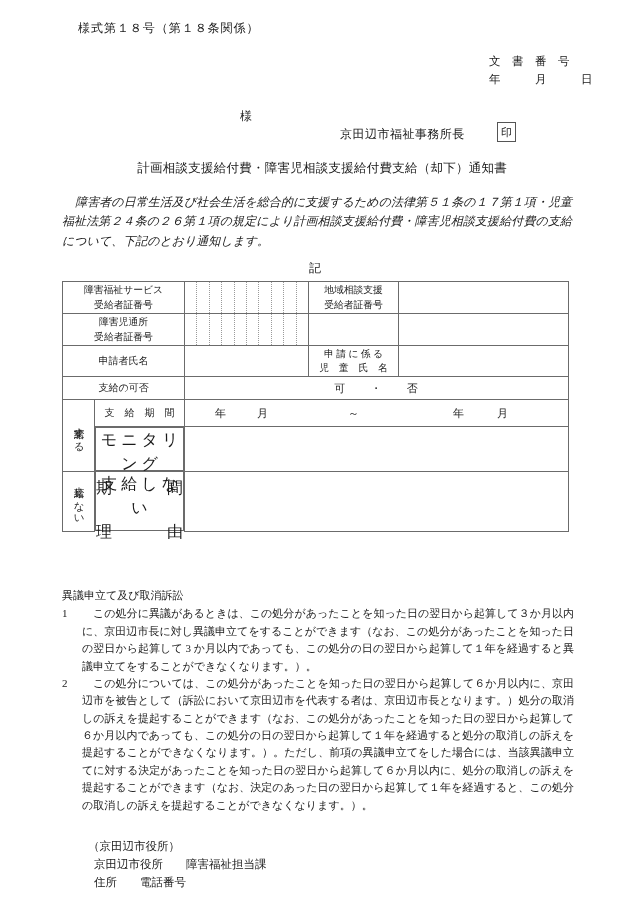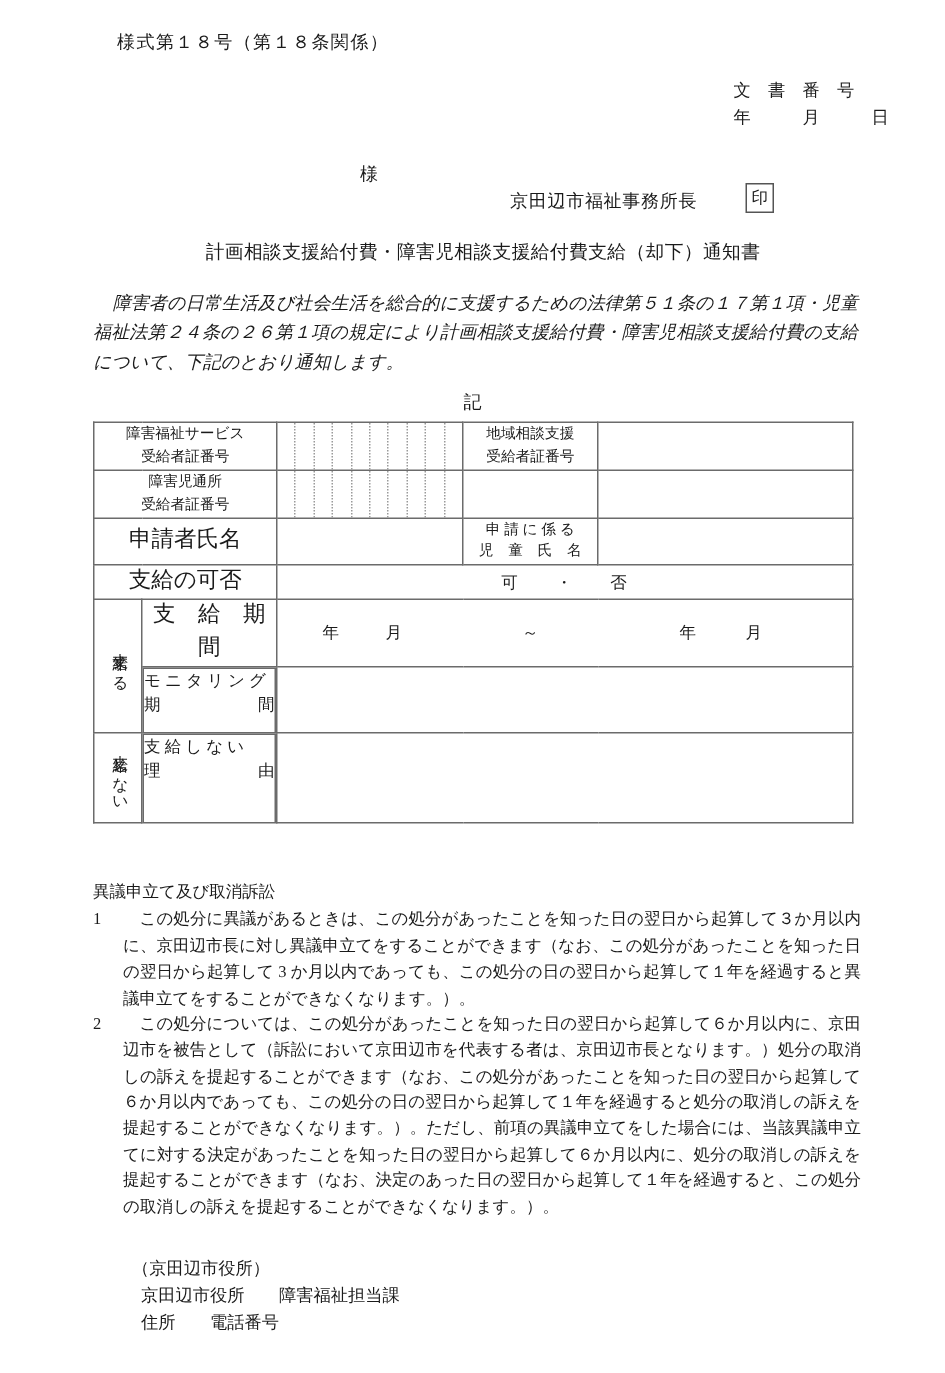--- a/index.html
+++ b/index.html
@@ -95,21 +95,21 @@
   }
   #main-table td {
     border: 1px solid #6b6b6b;
     padding: 0;
     vertical-align: middle;
   }
   .lbl {
     text-align: center;
     line-height: 1.45;
     padding: 3px 2px;
-    font-size: 15px;
+    font-size: 10px;
   }
   .lbl-sm { font-size: 9.8px; }
   .cell-blank { background: #fff; }
 
   
   .digit-grid {
     display: flex;
     height: 100%;
     width: 100%;
   }
@@ -129,22 +129,23 @@
   }
   .vlabel .v {
     writing-mode: vertical-rl;
     text-orientation: upright;
     display: inline-block;
     letter-spacing: 0.12em;
   }
   .two-line {
     display: block;
     padding: 2px 8px;
-    font-size: 11px;
+    font-size: 16px;
     line-height: 1.5;
+    text-align: center;
   }
   .two-line .sp {
     display: flex;
     justify-content: space-between;
   }
   .kahi {
     text-align: center;
     font-size: 11px;
     letter-spacing: 0.1em;
   }

